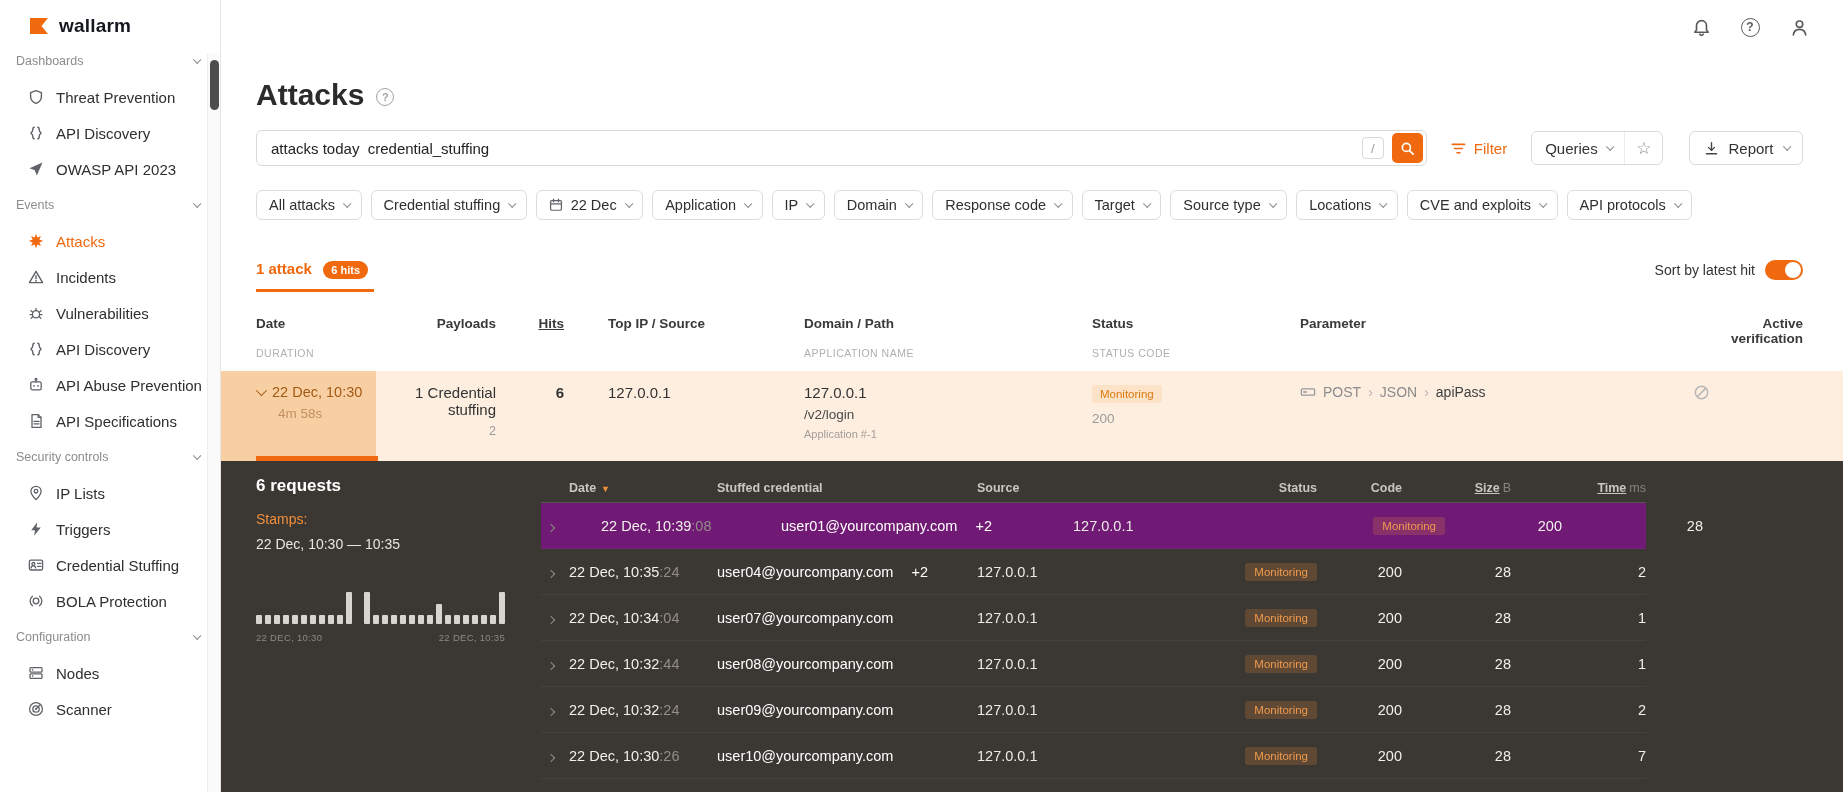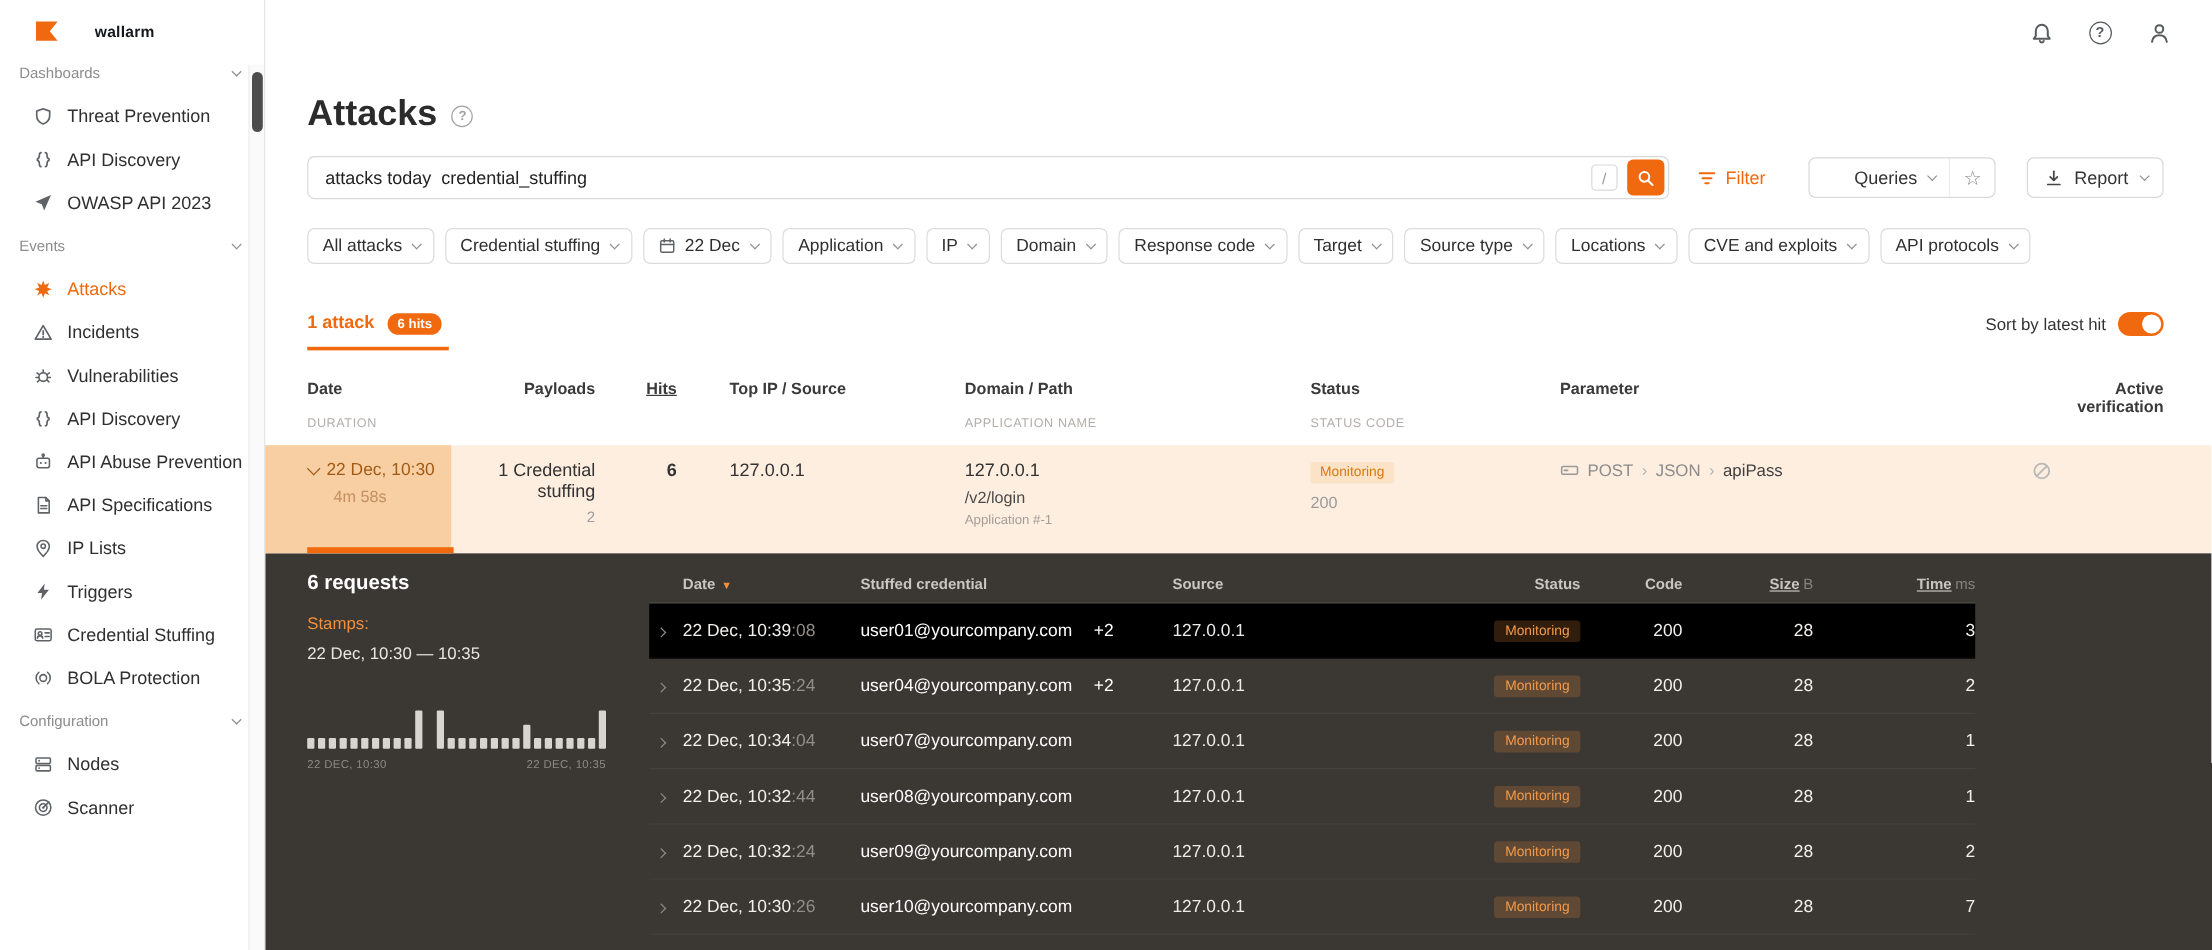--- a/index.html
+++ b/index.html
@@ -3,21 +3,21 @@
 <meta charset="utf-8">
 <style>
   * { box-sizing: border-box; margin: 0; padding: 0; }
   html,body { width:1843px; height:792px; overflow:hidden; }
   body { font-family:"Liberation Sans", sans-serif; background:#fff; color:#2f2f2f; }
   .app { position:relative; width:1843px; height:792px; display:flex; }
 
   
   .sidebar { position:relative; width:221px; height:100%; background:#fff; border-right:1px solid #e6e6e6; flex:0 0 221px; }
   .logo { display:flex; align-items:center; gap:9px; padding:15px 0 0 28px; }
-  .logo .brand { font-size:13px; font-weight:700; color:#15181e; letter-spacing:.2px;margin-left:20px; }
+  .logo .brand { font-size:19px; font-weight:700; color:#15181e; letter-spacing:.2px; }
   .side-nav { margin-top:6px; }
   .sec { height:36px; display:flex; align-items:center; justify-content:space-between; padding:0 22px 0 16px; color:#8c8c8c; font-size:12.5px; cursor:pointer; }
   .item { height:36px; display:flex; align-items:center; gap:12px; padding-left:27px; font-size:15px; color:#2f2f2f; cursor:pointer; }
   .item .ic { width:17px; height:17px; display:flex; align-items:center; justify-content:center; color:#5f6368; }
   .item.active, .item.active .ic { color:#f0690e; }
   .scrolltrack { position:absolute; top:54px; right:0; bottom:0; width:13px; background:#fafafa; border-left:1px solid #ededed; }
   .scrolltrack .thumb { width:9px; height:50px; margin:6px auto 0; background:#4d4d4d; border-radius:5px; }
 
   
   .main { flex:1; display:flex; flex-direction:column; height:100%; min-width:0; }
@@ -30,21 +30,21 @@
   .page-head h1 { font-size:30px; font-weight:700; color:#2b2b2b; line-height:34px; }
   .q-icon { width:18px; height:18px; border:1.5px solid #a2a2a2; border-radius:50%; display:flex; align-items:center; justify-content:center; font-size:11px; font-weight:700; color:#a2a2a2; margin-top:4px; }
 
   
   .search-row { display:flex; align-items:center; margin-top:18px; height:36px; }
   .searchbox { flex:1; height:36px; border:1px solid #d9d9d9; border-radius:6px; display:flex; align-items:center; padding:0 3px 0 14px; background:#fff; }
   .searchbox input { flex:1; border:none; outline:none; font-size:15px; color:#222; font-family:"Liberation Sans",sans-serif; background:transparent; }
   .key-hint { width:22px; height:22px; border:1px solid #d9d9d9; border-radius:4px; color:#9a9a9a; font-size:13px; display:flex; align-items:center; justify-content:center; margin-right:8px; }
   .search-btn { width:31px; height:30px; border:none; border-radius:5px; background:#f0690e; display:flex; align-items:center; justify-content:center; cursor:pointer; }
   .filter-btn { display:flex; align-items:center; gap:8px; border:none; background:none; color:#f0690e; font-size:15px; margin-left:24px; cursor:pointer; font-family:inherit; }
-  .btn-group { display:flex; align-items:center; height:34px; border:1px solid #d9d9d9; border-radius:6px; margin-left:36px; background:#fff;padding-left:24px; }
+  .btn-group { display:flex; align-items:center; height:34px; border:1px solid #d9d9d9; border-radius:6px; margin-left:24px; background:#fff; }
   .btn-group button { border:none; background:none; height:100%; display:flex; align-items:center; gap:8px; padding:0 13px; font-size:15px; color:#333; cursor:pointer; font-family:inherit; }
   .btn-group .star-btn { border-left:1px solid #ececec; font-size:17px; color:#8a8a8a; padding:0 11px; }
   .report-btn { display:flex; align-items:center; gap:9px; height:34px; border:1px solid #d9d9d9; border-radius:6px; background:#fff; padding:0 14px; font-size:15px; color:#333; margin-left:26px; cursor:pointer; font-family:inherit; }
 
   
   .chips-row { display:flex; gap:9px; margin-top:24px; }
   .chip { height:30px; display:flex; align-items:center; gap:8px; border:1px solid #dcdcdc; border-radius:6px; background:#fff; padding:0 12px; font-size:14.5px; color:#2f2f2f; cursor:pointer; white-space:nowrap; }
   .chip .cal { color:#5f6368; display:flex; }
 
   
@@ -98,21 +98,21 @@
   .stamp-chart .bar { width:6px; background:#d8d4d0; border-radius:1px; }
   .stamp-labels { width:249px; display:flex; justify-content:space-between; color:#8d8984; font-size:9.5px; letter-spacing:.3px; margin-top:8px; }
 
   .panel-table { flex:1; padding-right:197px; min-width:0; }
   .gridD { display:grid; grid-template-columns:28px 148px 260px 260px 80px 85px 109px 135px; align-items:center; }
   .d-head { height:42px; padding-top:10px; border-bottom:1px solid rgba(255,255,255,.14); align-items:center; }
   .d-head .h { color:#c9c5c1; font-size:12.5px; font-weight:700; }
   .d-head .unit { color:#87827e; font-weight:400; text-decoration:none; display:inline-block; margin-left:3px; }
   .sort-tri { color:#f08f3c; font-size:9px; margin-left:5px; }
   .drow { height:46px; border-bottom:1px solid rgba(255,255,255,.05); cursor:pointer; }
-  .drow.hl { background:#000000; }
+  .drow.hl { background:#701a75;gap:32px; }
   .drow .dt { color:#f2efec; font-size:14.5px; }
   .drow .sec-dim { color:#928d89; }
   .cred { color:#fff; font-size:14.5px; display:flex; align-items:center; gap:18px; }
   .cred .plus:empty { display:none; }
   .src { color:#eceae7; font-size:14.5px; }
   .badge-dark { display:inline-block; background:rgba(240,144,60,.2); color:#ef9a4e; font-size:11.5px; padding:3px 9px; border-radius:3px; }
   .num { color:#f2efec; font-size:14.5px; }
 
   
   .chev { display:inline-block; width:7px; height:7px; border-right:1.6px solid #8f8f8f; border-bottom:1.6px solid #8f8f8f; transform:rotate(45deg) translateY(-2px); }
@@ -224,20 +224,24 @@
         <span class="ic">
             <svg width="16" height="16" viewBox="0 0 16 16" fill="none" stroke="currentColor" stroke-width="1.3" stroke-linejoin="round" stroke-linecap="round">
               <path d="M4 1.6 H10.2 L13 4.4 V14.4 H4 Z"></path>
               <path d="M10.2 1.6 V4.4 H13"></path>
               <path d="M6 8.4 H11 M6 10.8 H11"></path>
             </svg>
           </span>
         <span>API Specifications</span>
       </div>
 
+      <div class="sec">
+        <span>Security controls</span>
+        <i class="chev sm"></i>
+      </div>
       <div class="item">
         <span class="ic">
             <svg width="16" height="16" viewBox="0 0 16 16" fill="none" stroke="currentColor" stroke-width="1.3">
               <path d="M8 14.6 C8 14.6 2.9 9.9 2.9 6.3 C2.9 3.4 5.2 1.4 8 1.4 C10.8 1.4 13.1 3.4 13.1 6.3 C13.1 9.9 8 14.6 8 14.6 Z"></path>
               <circle cx="8" cy="6.2" r="1.8"></circle>
             </svg>
           </span>
         <span>IP Lists</span>
       </div>
       <div class="item">

